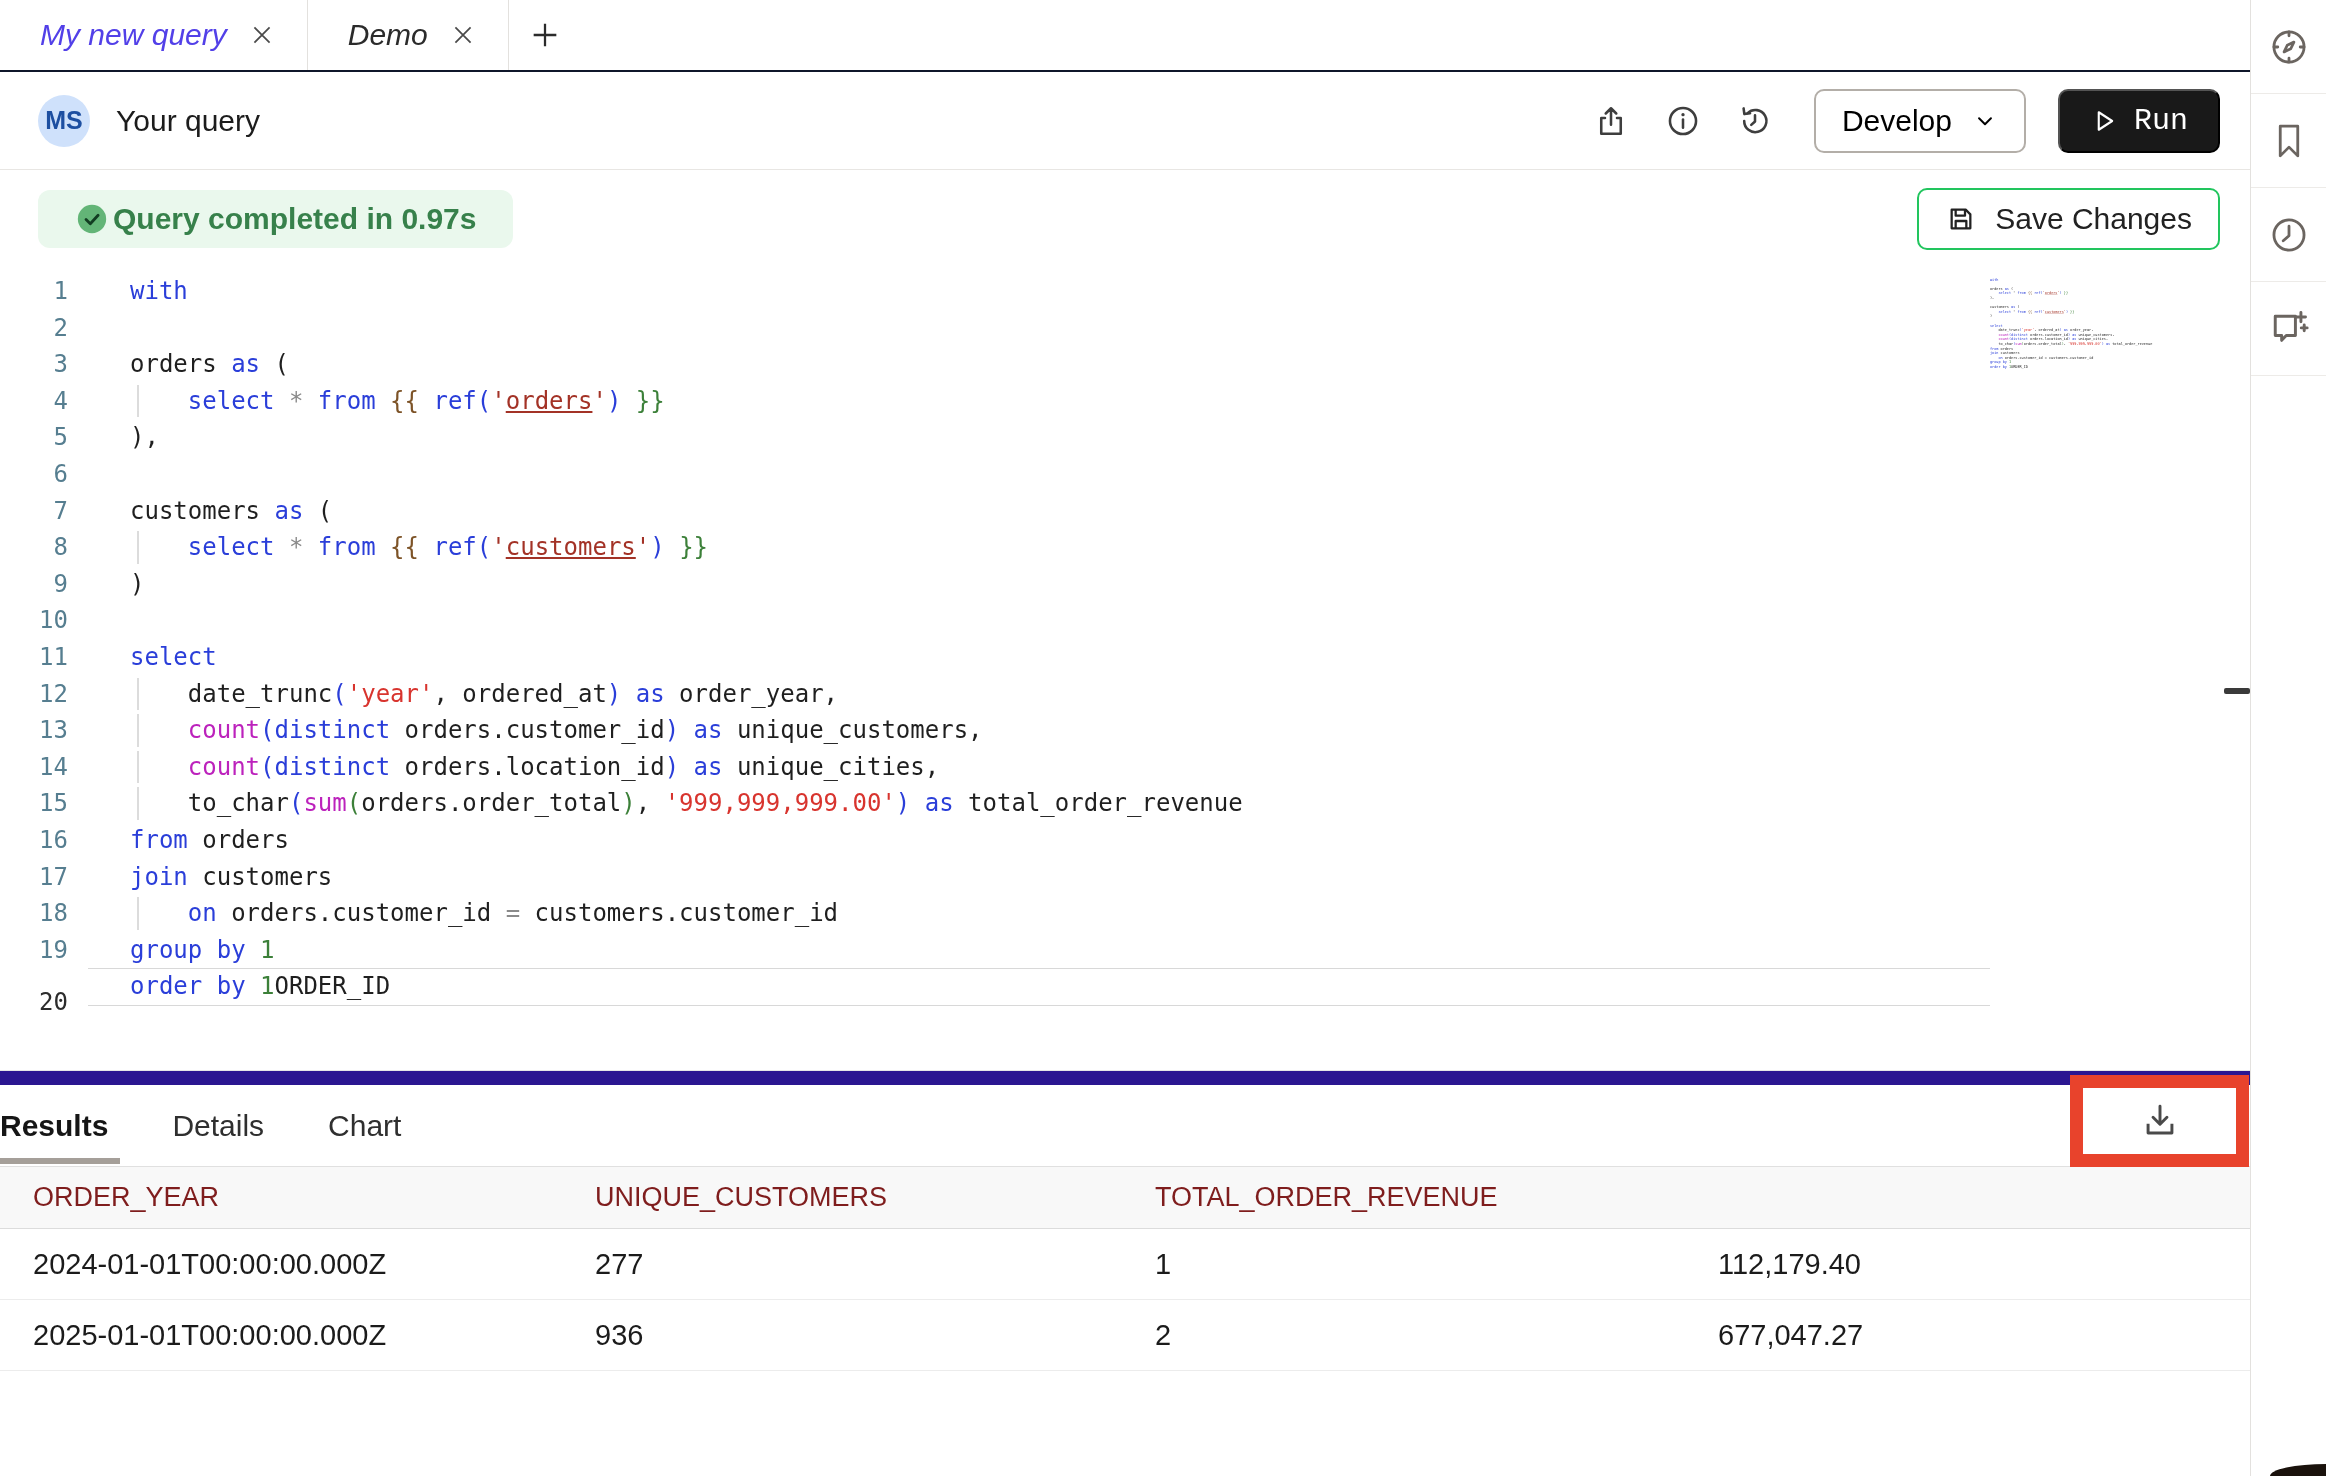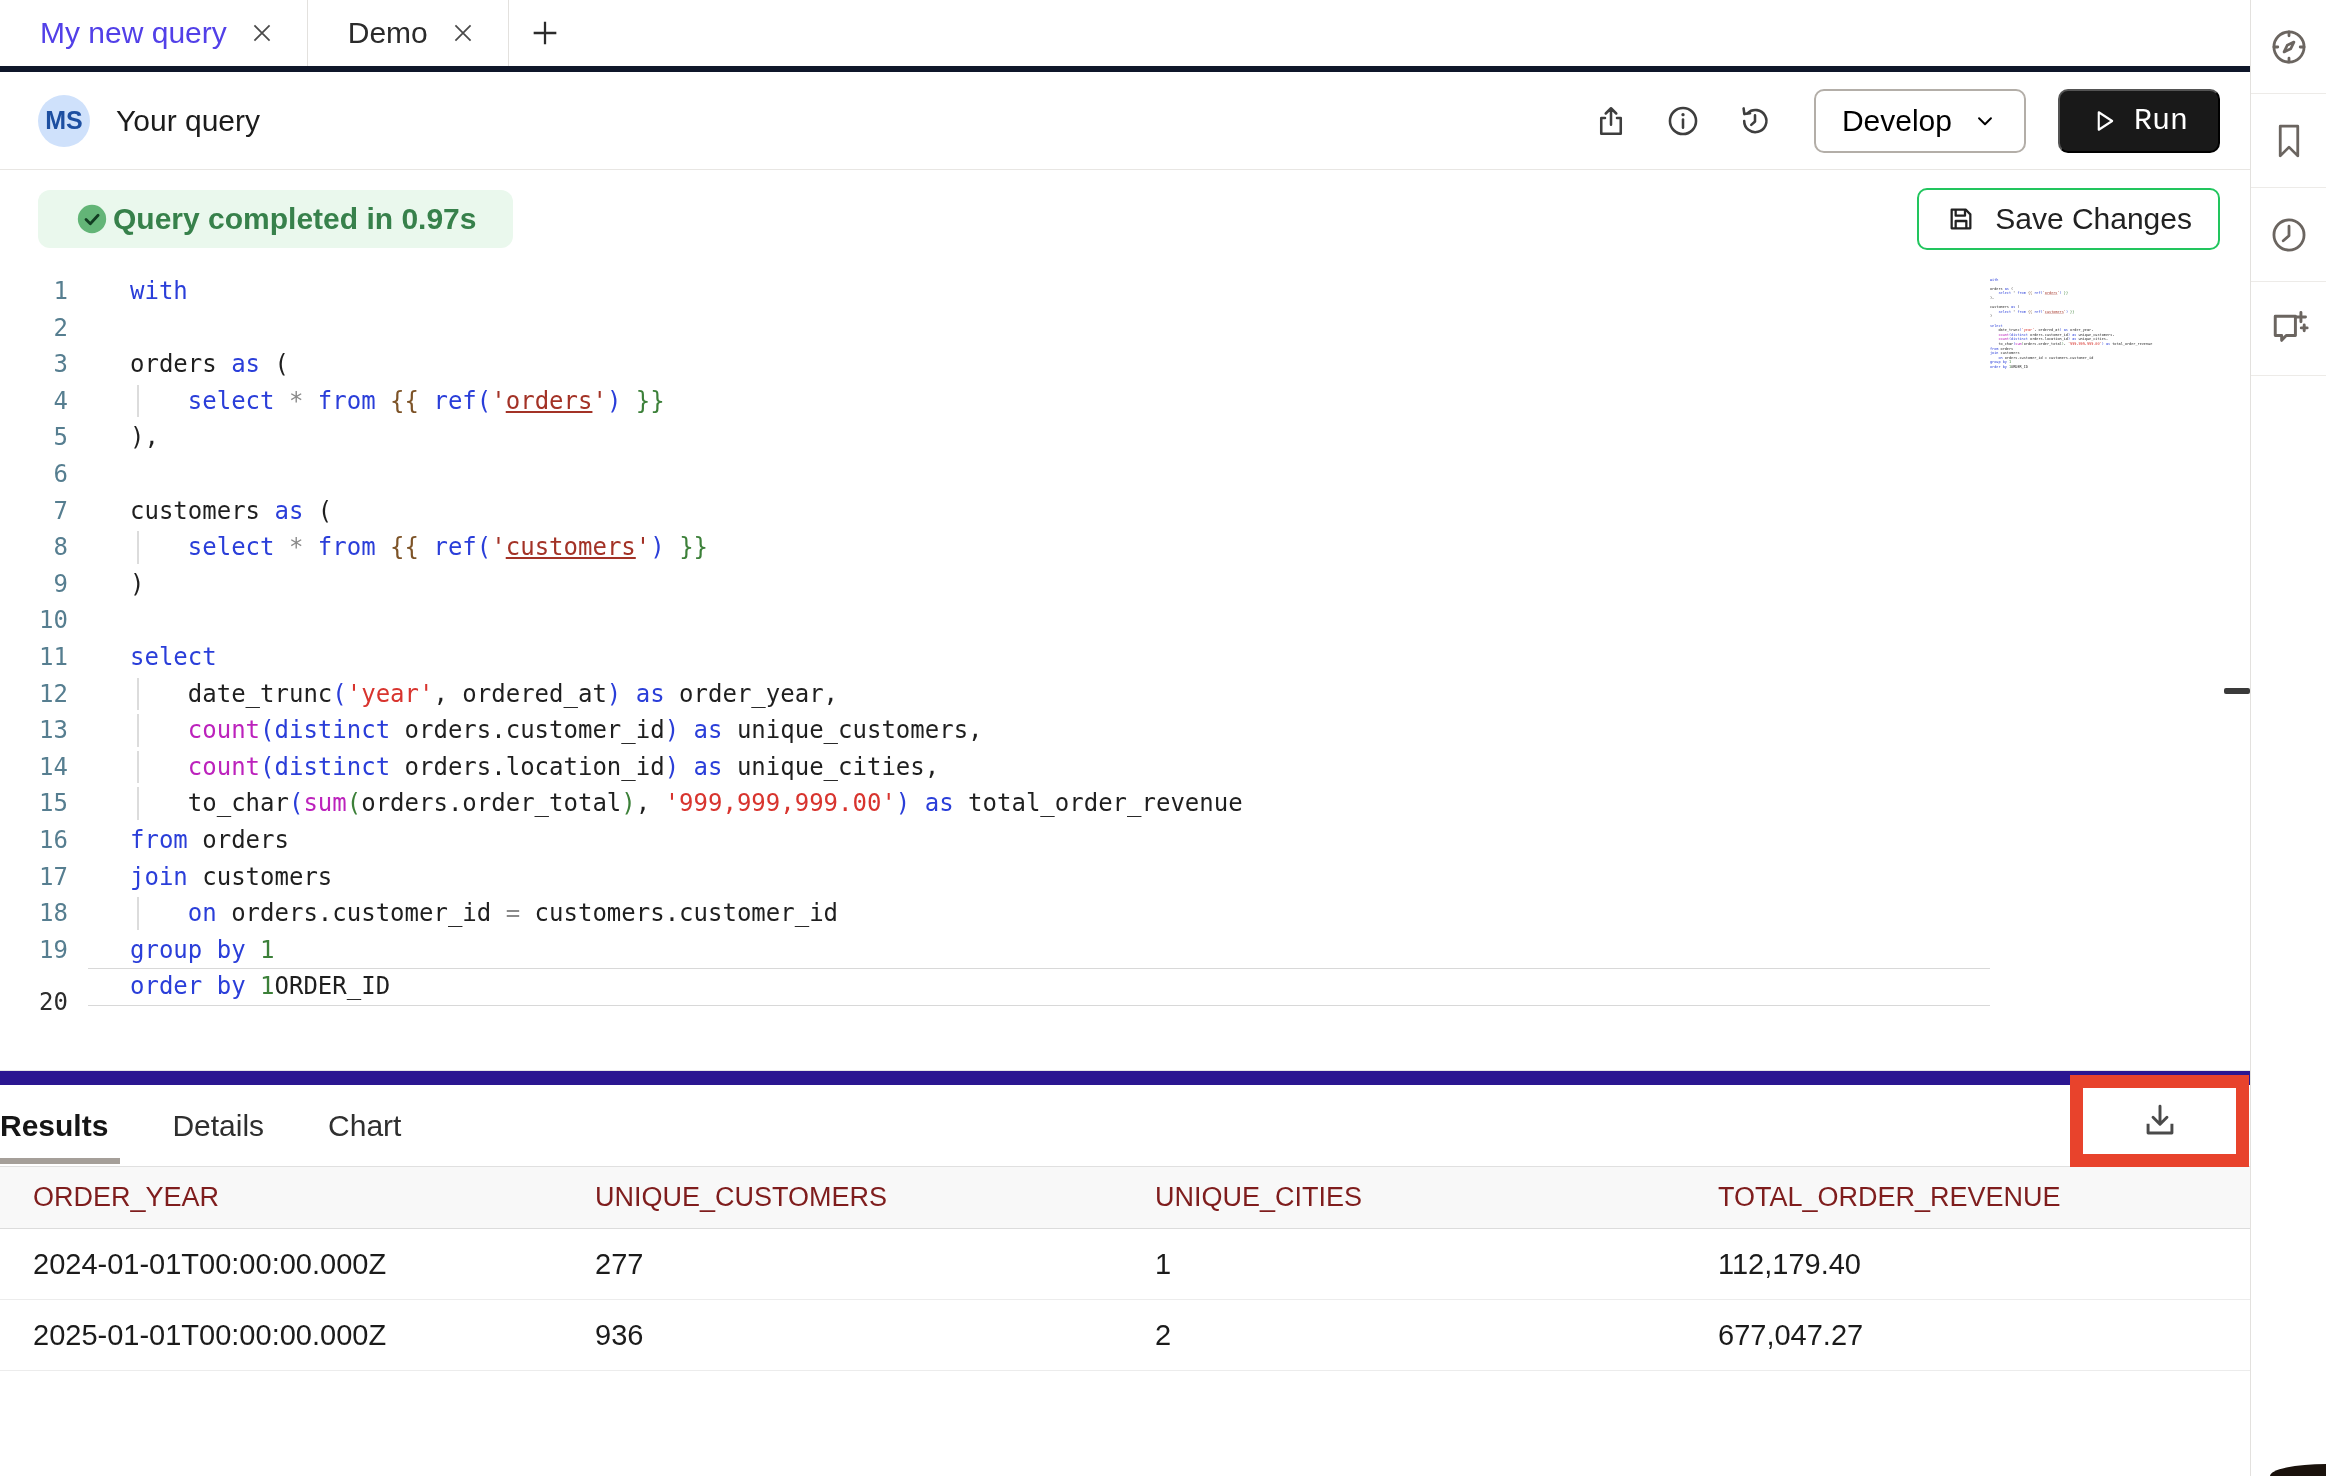--- a/index.html
+++ b/index.html
@@ -4,21 +4,21 @@
 <style>
   * { margin:0; padding:0; box-sizing:border-box; }
   html,body { background:#fff; }
   .app { position:relative; width:2326px; height:1476px; background:#fff;
          font-family:"Liberation Sans", sans-serif; color:#1c1c1c; overflow:hidden; }
 
   
   .main { position:absolute; left:0; top:0; width:2250px; height:1476px; }
 
   
-  .tabbar { height:72px; border-bottom:6px solid #0f172a; display:flex; align-items:stretch; }
+  .tabbar { height:72px; border-bottom:2px solid #0f172a; display:flex; align-items:stretch;font-style:italic; }
   .tab { display:flex; align-items:center; gap:22px; padding:0 32px 0 40px;
          border-right:1px solid #e3e1de; font-size:30px; color:#2b2b2b; cursor:pointer; }
   .tab.active { color:#5240e8; }
   .tab .x { display:flex; align-items:center; color:#4a4a4a; }
   .newtab { width:72px; display:flex; align-items:center; justify-content:center; color:#2b2b2b; }
 
   
   .header { height:98px; border-bottom:1px solid #e8e6e3; display:flex; align-items:center;
             padding:0 30px 0 38px; }
   .avatar { width:52px; height:52px; border-radius:50%; background:#cfe1fb; color:#1d4fa1;
@@ -229,21 +229,20 @@
 
     <div class="results">
       <div class="rtabs">
         <div class="rtab active">Results</div>
         <div class="rtab">Details</div>
         <div class="rtab">Chart</div>
       </div>
       <div class="thead tgrid" id="thead-row">
           <div>ORDER_YEAR</div>
           <div>UNIQUE_CUSTOMERS</div>
-          <div>UNIQUE_CITIES</div>
           <div>TOTAL_ORDER_REVENUE</div>
         </div>
       <div id="tbody">
           <div class="trow tgrid">
             <div>2024-01-01T00:00:00.000Z</div>
             <div>277</div>
             <div>1</div>
             <div>112,179.40</div>
           </div>
           <div class="trow tgrid">

